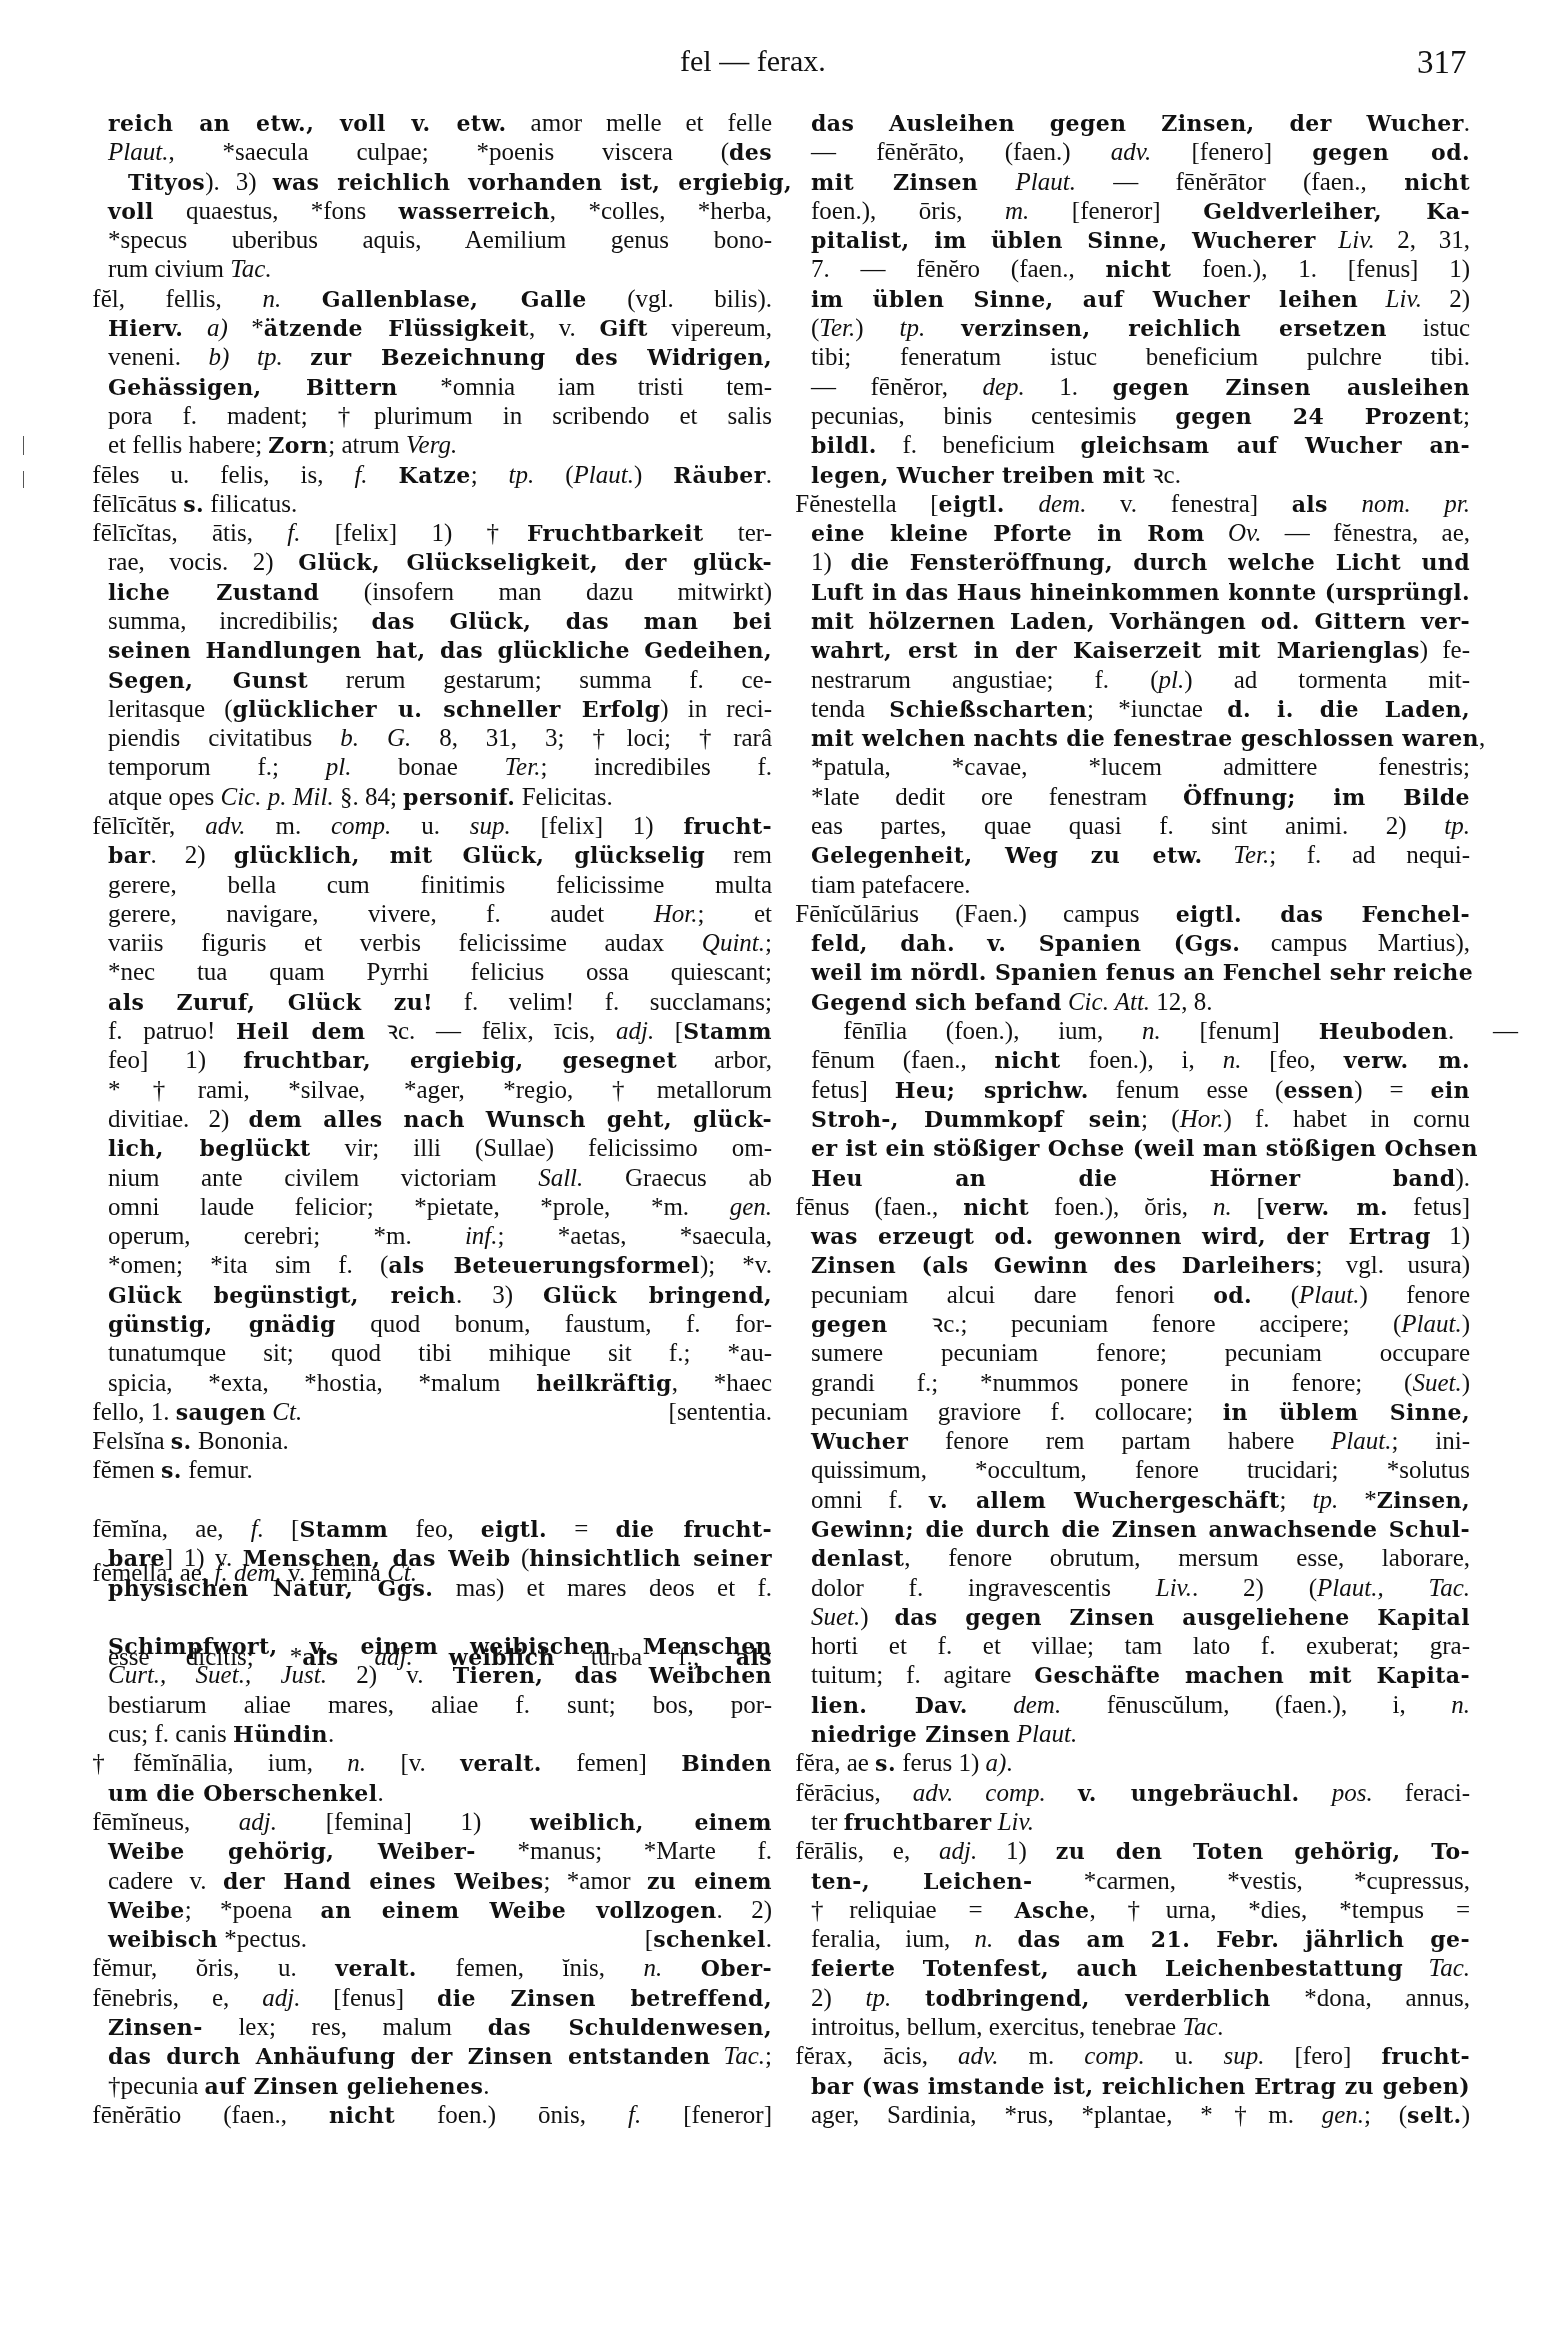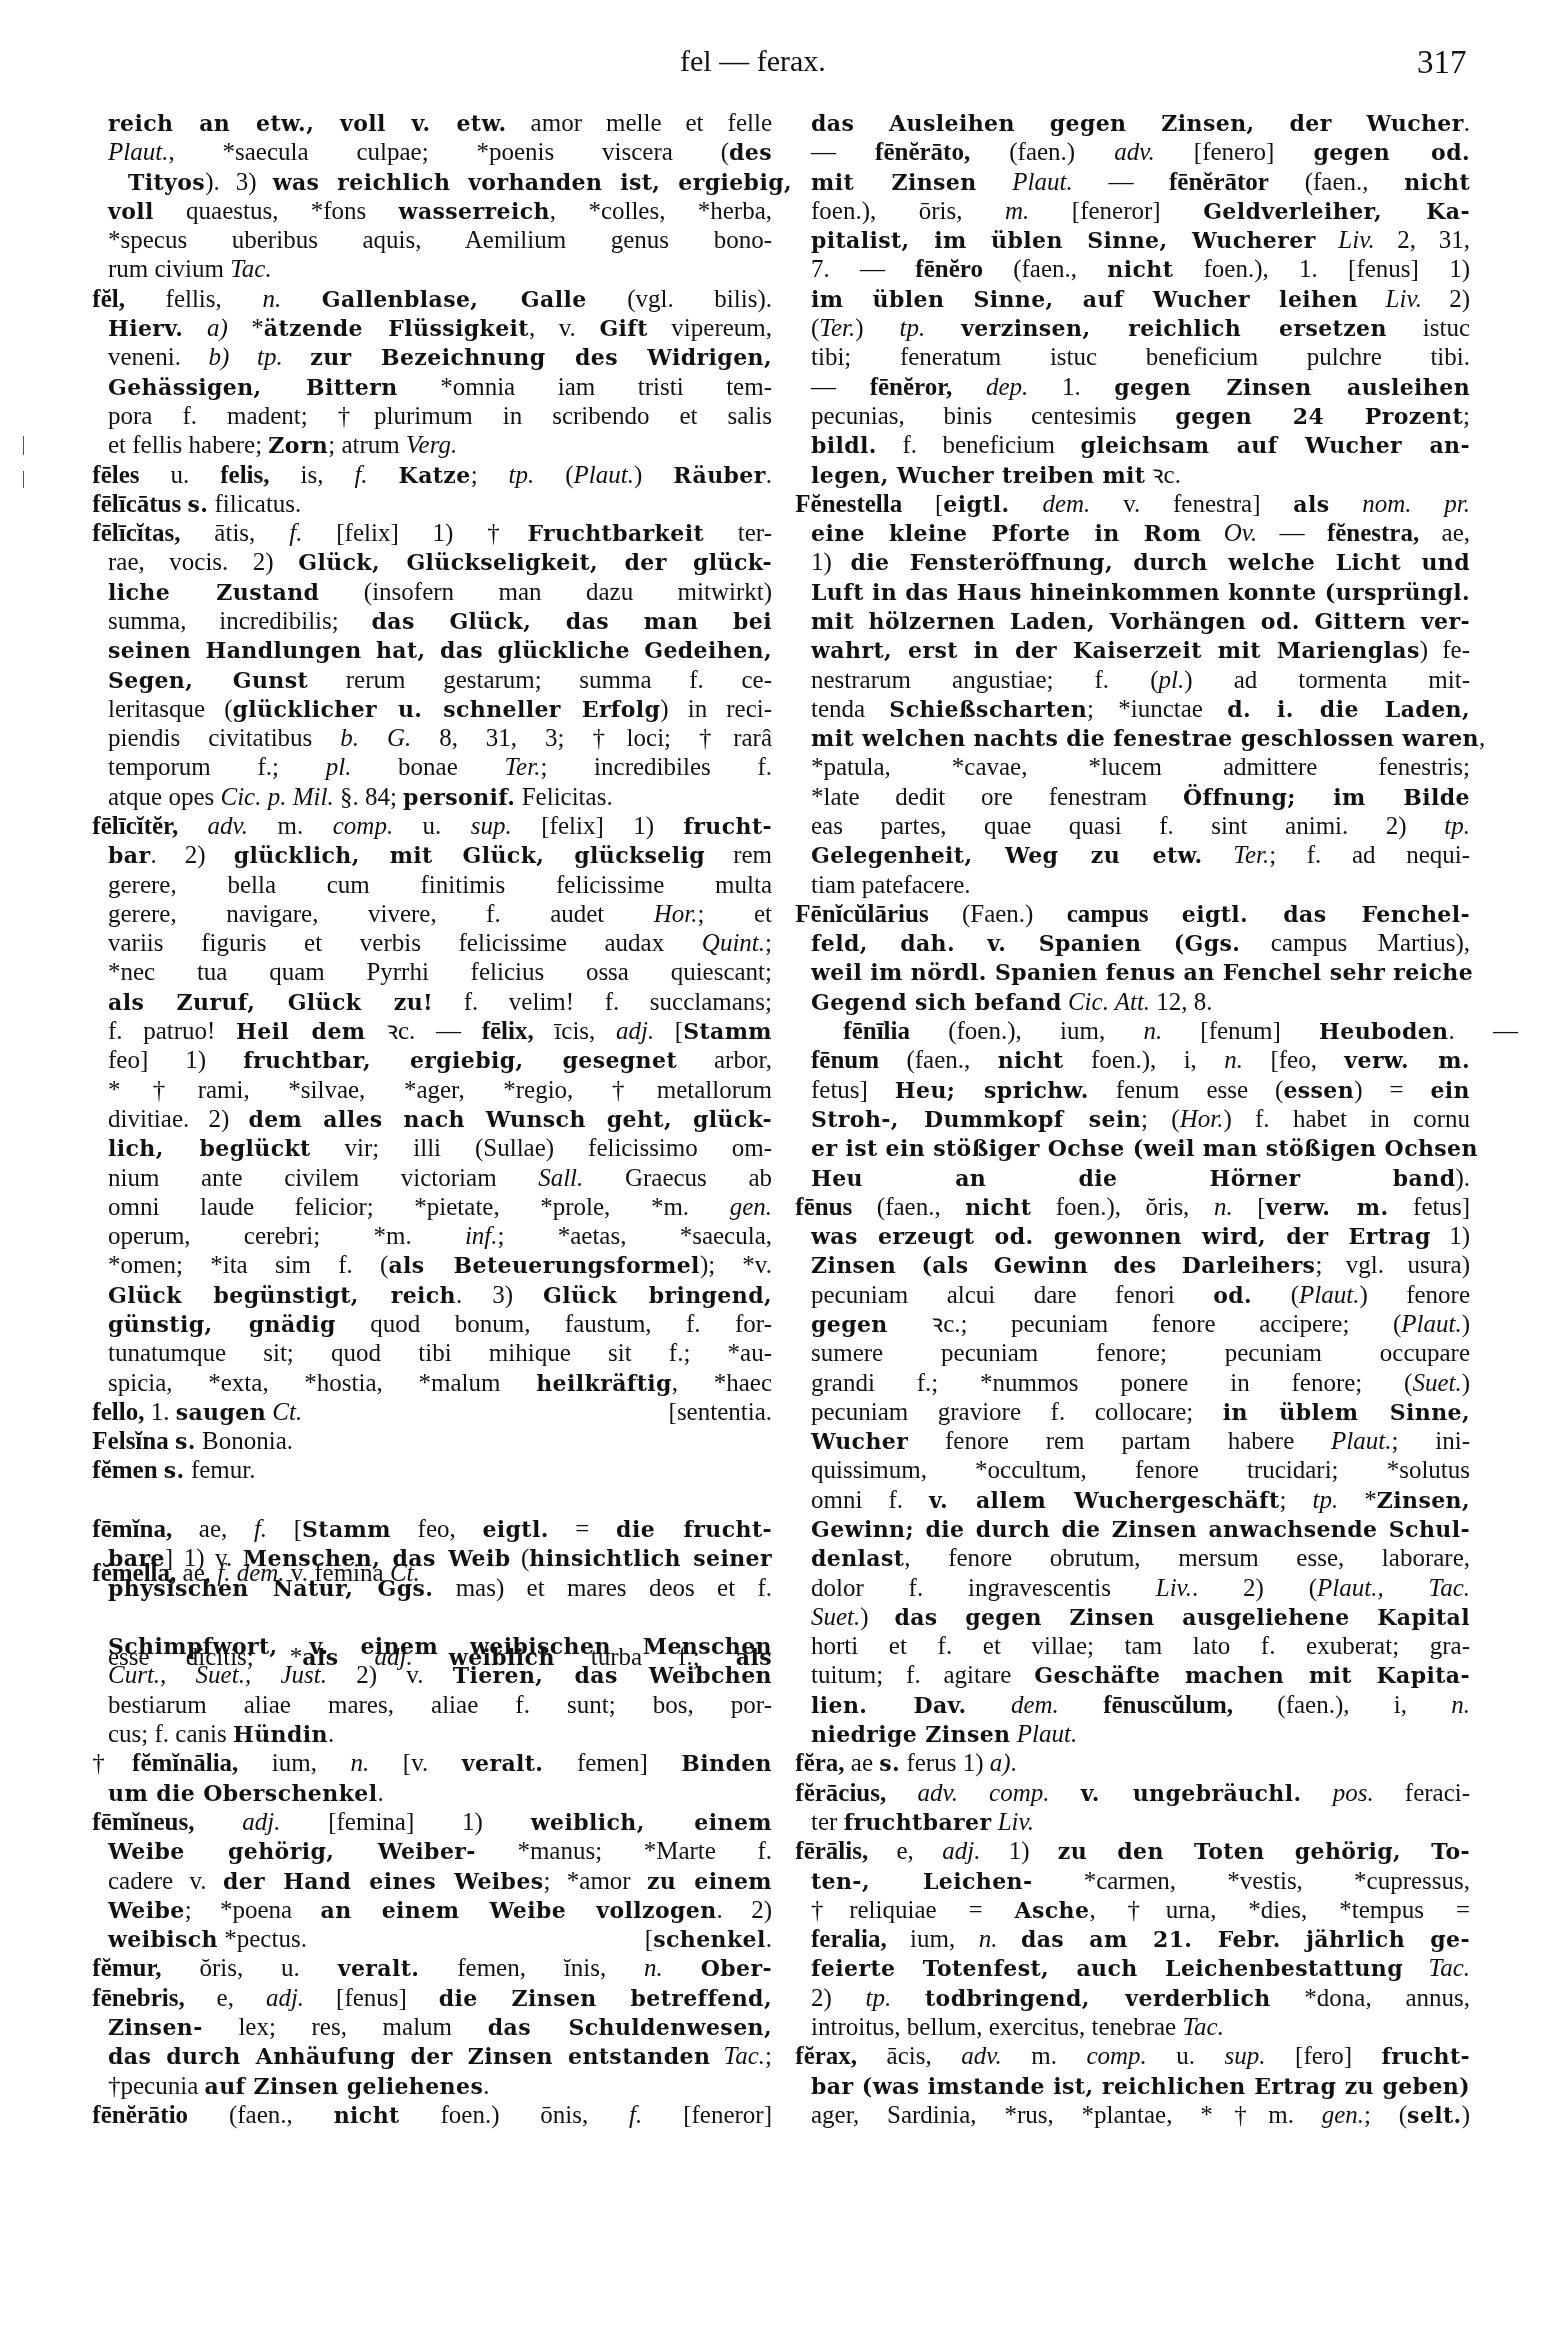--- a/index.html
+++ b/index.html
@@ -7,21 +7,21 @@
        font-family:"Liberation Serif","DejaVu Serif",serif;}
   .hdr-title{position:absolute;left:680px;top:44px;font-size:30px;}
   .hdr-page{position:absolute;left:1417px;top:44px;font-size:33px;}
   .col{position:absolute;top:108px;}
   .col-left{left:108px;width:664px;}
   .col-right{left:811px;width:659px;}
   .line{position:absolute;left:0;height:30px;line-height:30px;font-size:25px;white-space:nowrap;
         text-align:justify;text-align-last:justify;width:100%;overflow:visible;}
   .line.last{text-align-last:left;}
   .line.entry{left:-15.7px;width:calc(100% + 15.7px);}
-  .seg-b{font-weight:bold;}
+  .seg-b{font-weight:normal;}
   .seg-i{font-style:italic;}
   .seg-f{font-family:"DejaVu Serif",serif;font-size:22px;font-weight:bold;letter-spacing:0.4px;}
   .margin-mark{position:absolute;left:23px;width:0.9px;background:#555;}
 </style>
 </head>
 <body>
 
 <div>
   <span class="hdr-title">fel — ferax.</span>
   <span class="hdr-page">317</span>

